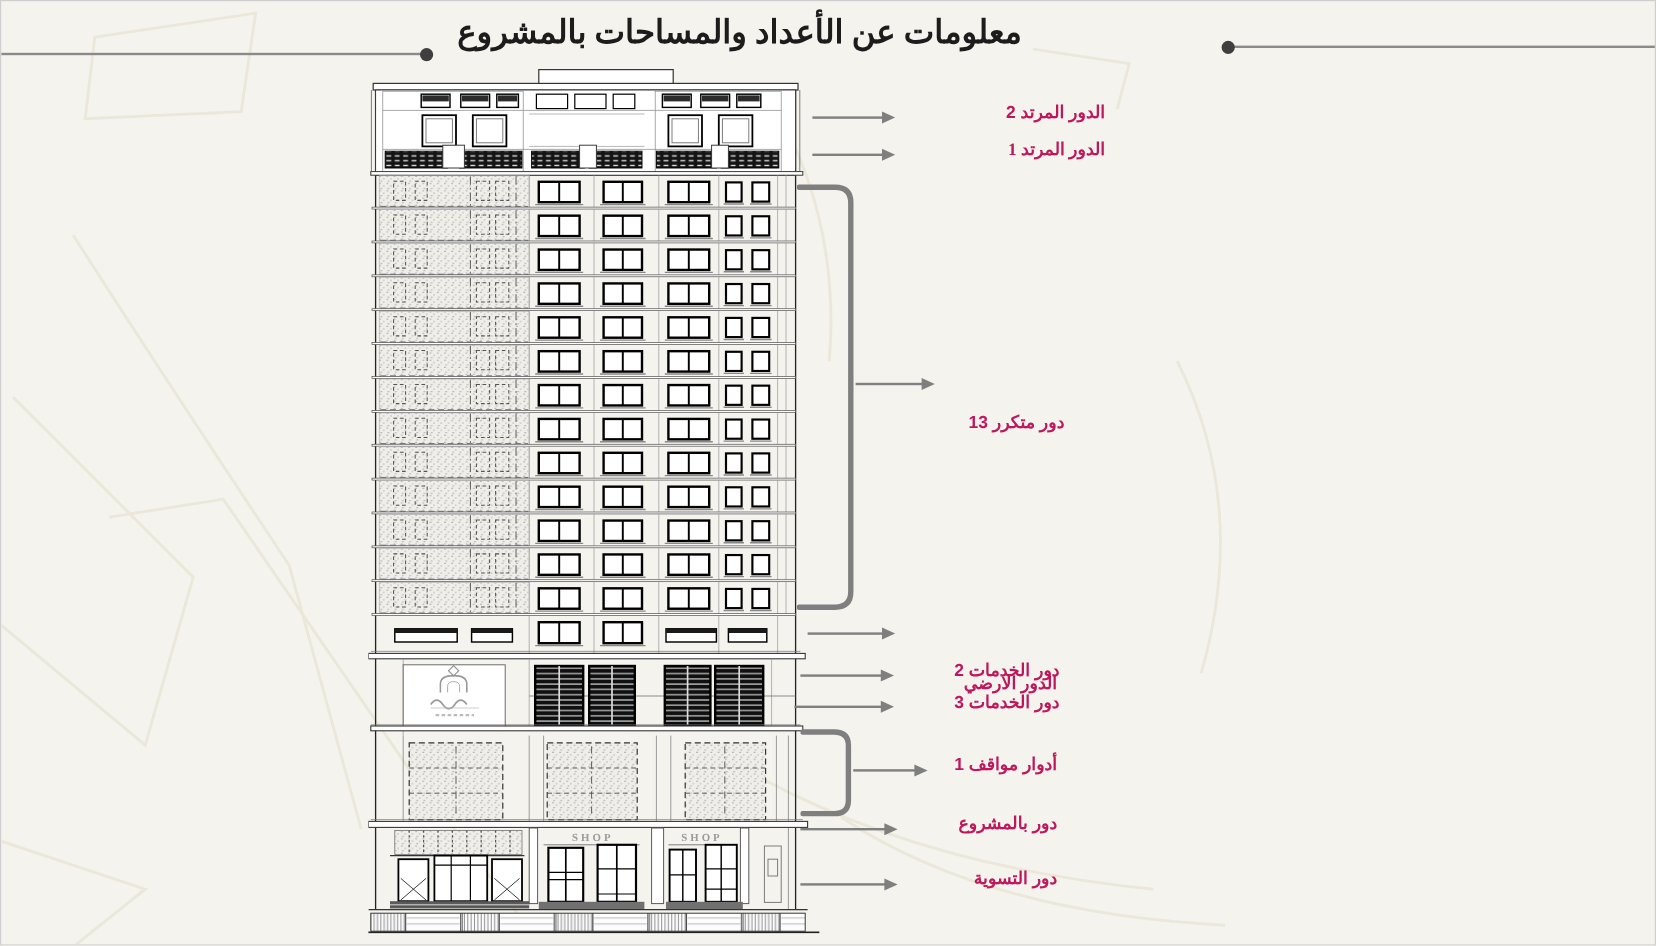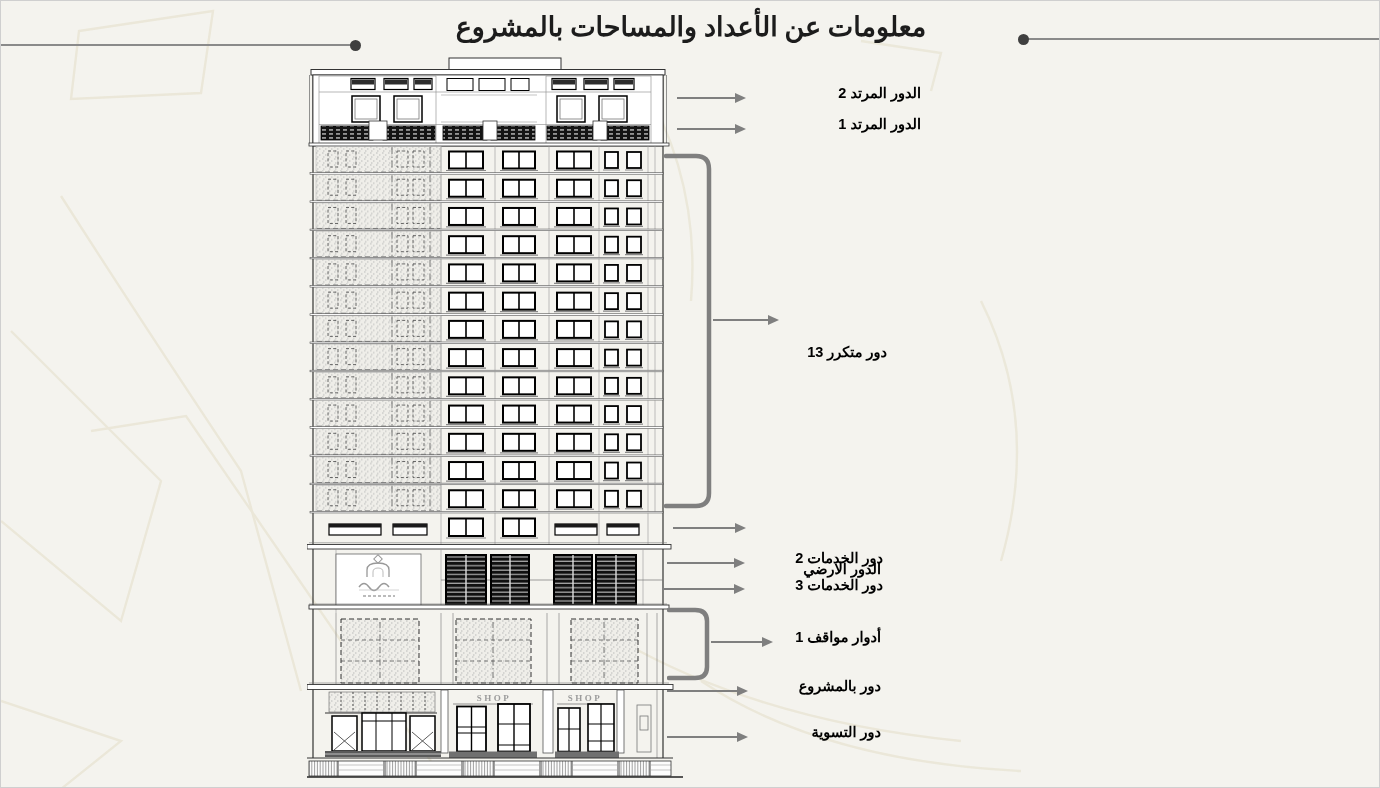--- a/index.html
+++ b/index.html
@@ -3,43 +3,43 @@
 <meta charset="utf-8">
 <style>
   html,body{margin:0;padding:0;background:#e9e8e3;}
   .slide{
     position:relative;width:1380px;height:788px;overflow:hidden;
     background:#f4f3ee;border:1px solid #cfcfcf;box-sizing:border-box;
     font-family:"Liberation Sans",sans-serif;
   }
   .bg-decor{position:absolute;left:0;top:0;z-index:0;}
   .page-title{
-    position:absolute;left:380px;top:10px;width:620px;text-align:center;
+    position:absolute;left:380px;top:10px;width:620px;text-align:left;
     direction:rtl;color:#1c1c1c;font:bold 27px "Liberation Serif",serif;
     letter-spacing:.2px;z-index:2;
   }
   .decor-line{position:absolute;height:2px;background:#8a8a8a;z-index:1;}
   .decor-line .dot{position:absolute;width:11px;height:11px;border-radius:50%;background:#3f3f3f;top:-4.5px;}
   .line-left{left:0;top:43px;width:352px;}
   .line-left .dot{right:-8px;}
   .line-right{left:1026px;top:37px;width:354px;}
   .line-right .dot{left:-9px;}
   .bldg-svg{position:absolute;left:306px;top:55px;z-index:1;}
   .arrow{position:absolute;height:2.6px;background:#7f7f7f;z-index:2;}
   .arrow::after{
     content:"";position:absolute;right:-10px;top:50%;transform:translateY(-50%);
     border-left:11px solid #7f7f7f;border-top:5.5px solid transparent;border-bottom:5.5px solid transparent;
   }
   .bracket{position:absolute;z-index:2;}
   .flabel{
-    position:absolute;color:#000000;font:bold 14.5px "Liberation Sans",sans-serif;
+    position:absolute;color:#be185d;font:bold 14.5px "Liberation Sans",sans-serif;
     white-space:nowrap;direction:rtl;z-index:2;
   }
   .flabel.ltr{direction:ltr;}
-  .l1{top:84px;right:458px;}  .l2{top:115px;right:458px;}
+  .l1{top:84px;right:458px;}  .l2{top:115px;right:458px;font-family:Liberation Serif, serif;}
   .l3{top:307px;right:492px;margin-top:36px;} .l4{top:514px;right:498px;margin-top:46px;}
   .l5{top:549px;right:496px;} .l6{top:576px;right:496px;}
   .l7{top:628px;right:498px;} .l8{top:677px;right:498px;}
   .l9{top:723px;right:498px;}
   .a1{left:676px;width:59px;top:95.7px;}  .a2{left:676px;width:59px;top:126.7px;}
   .a3{left:712px;width:56px;top:317.7px;} .a4{left:672px;width:63px;top:525.7px;}
   .a5{left:666px;width:68px;top:560.7px;} .a6{left:661px;width:73px;top:586.7px;}
   .a7{left:710px;width:52px;top:639.7px;} .a8{left:666px;width:71px;top:688.7px;}
   .a9{left:666px;width:71px;top:734.7px;}
 </style>

